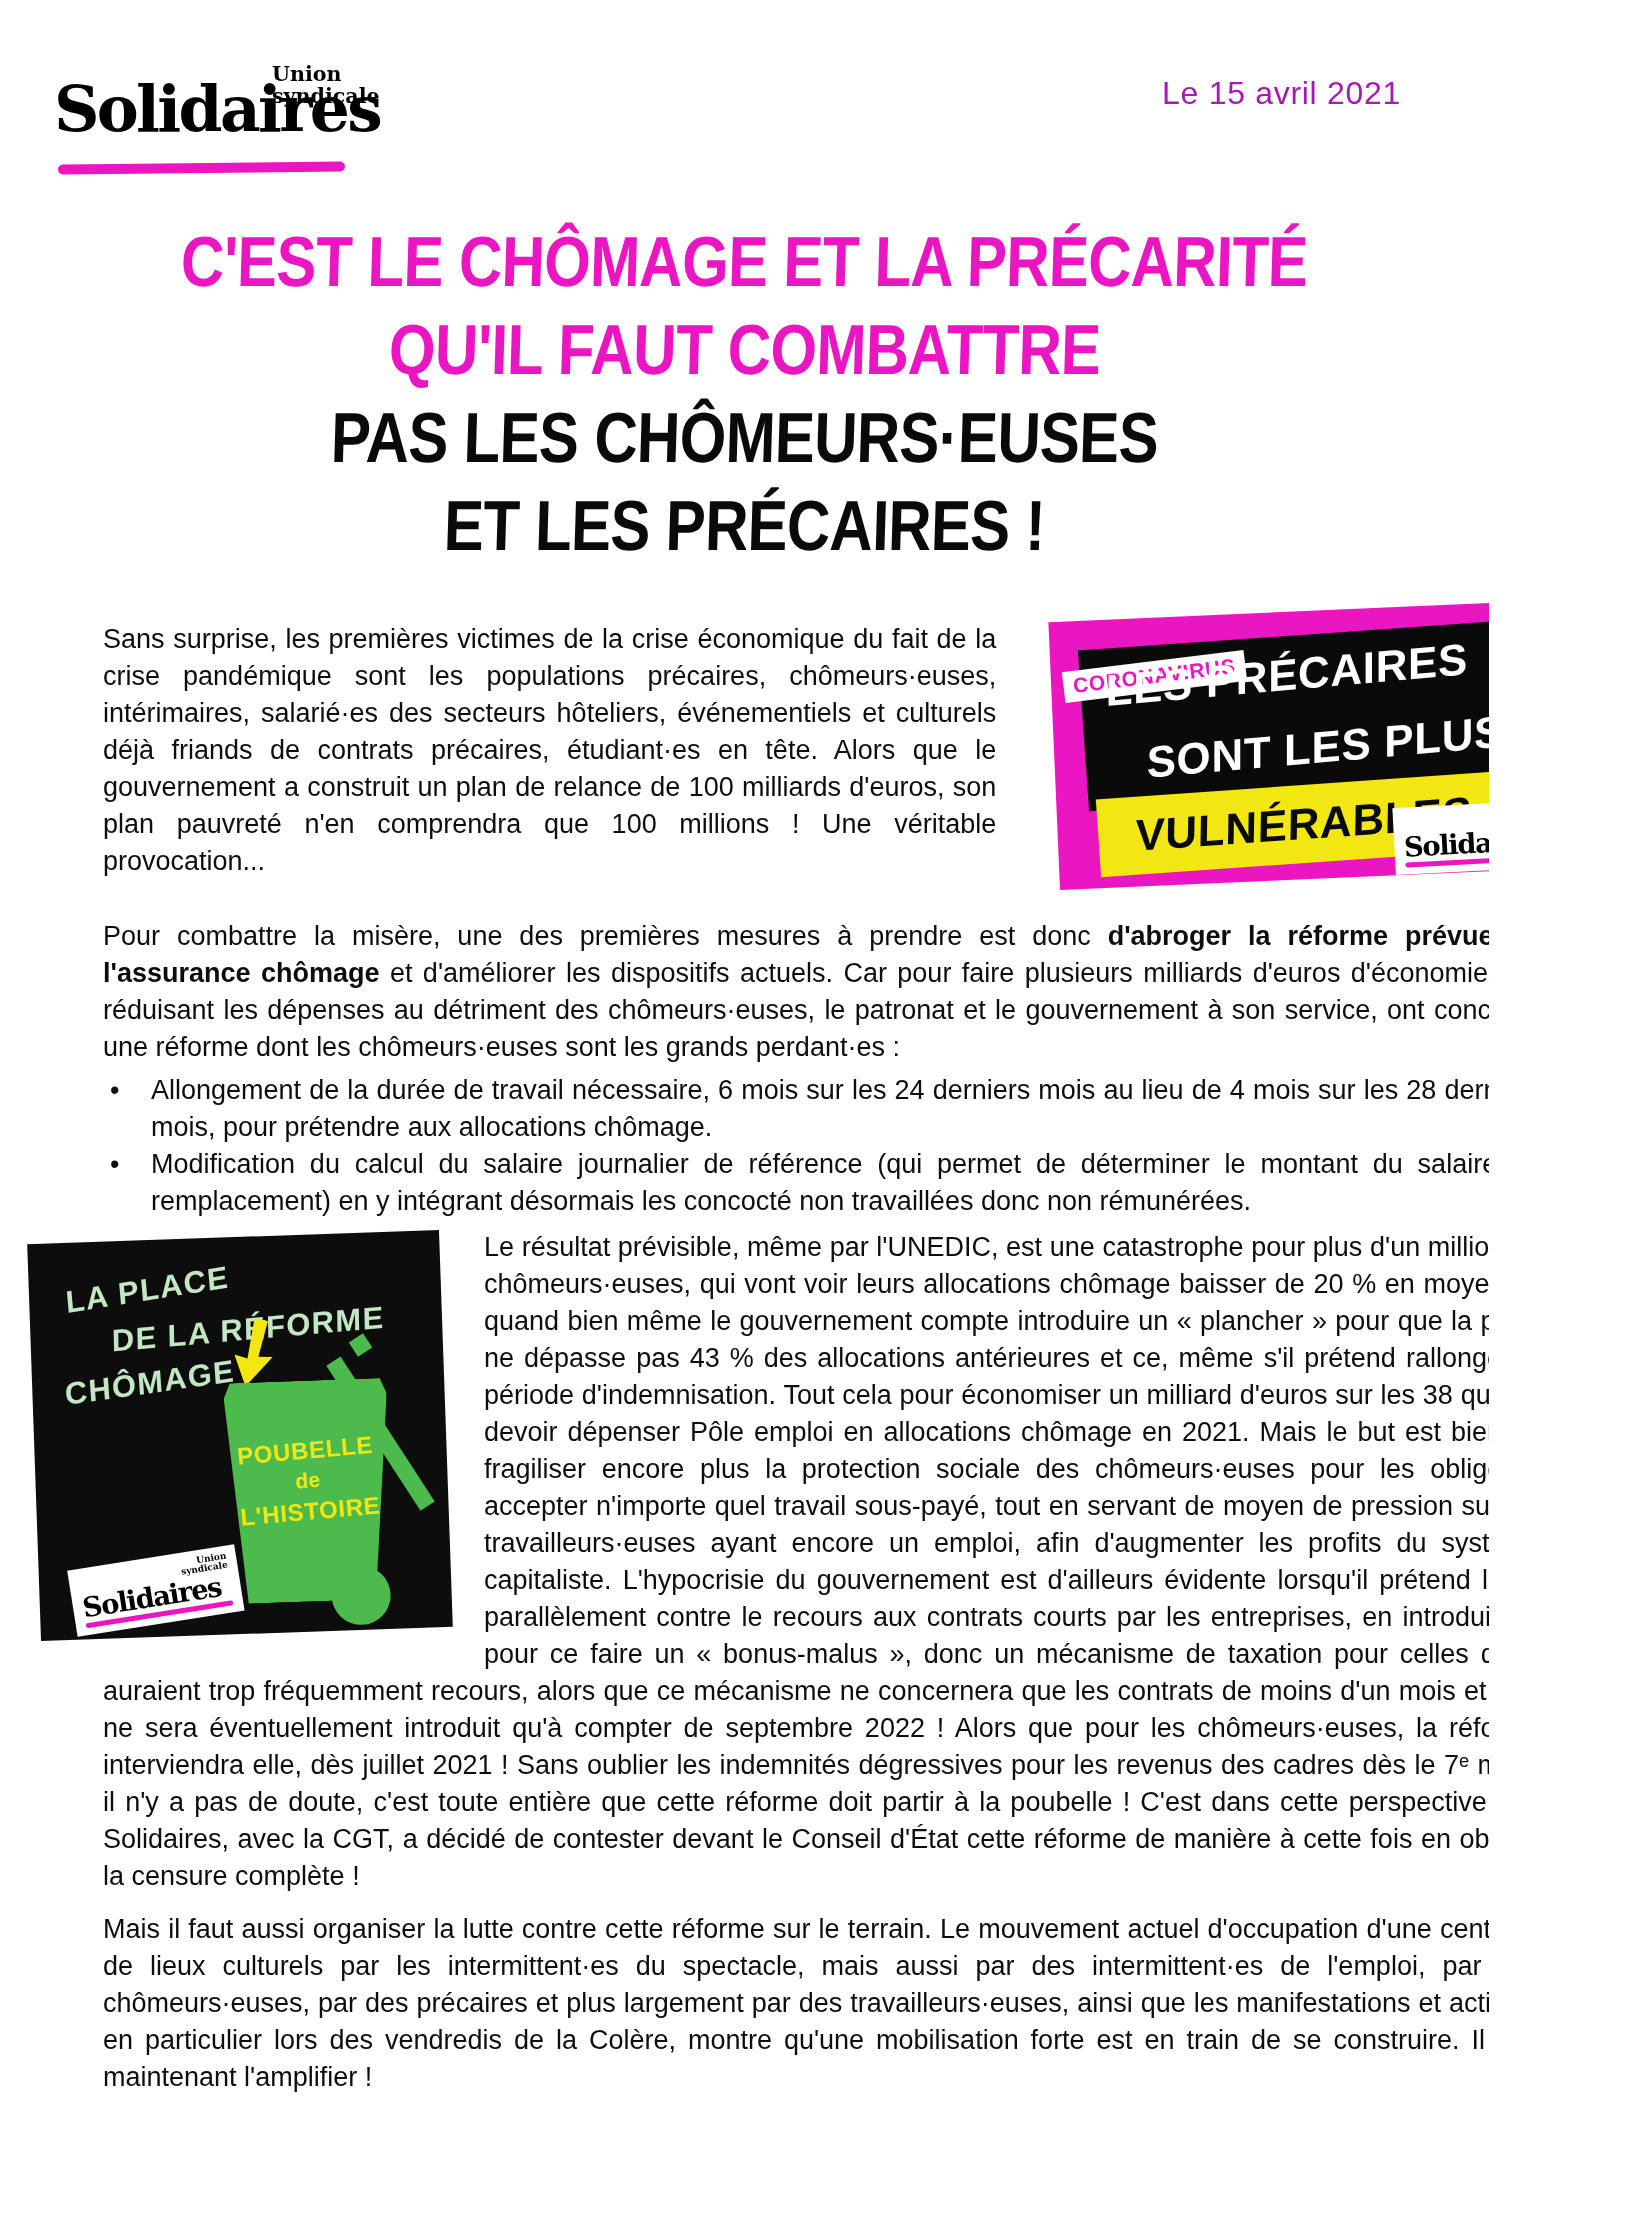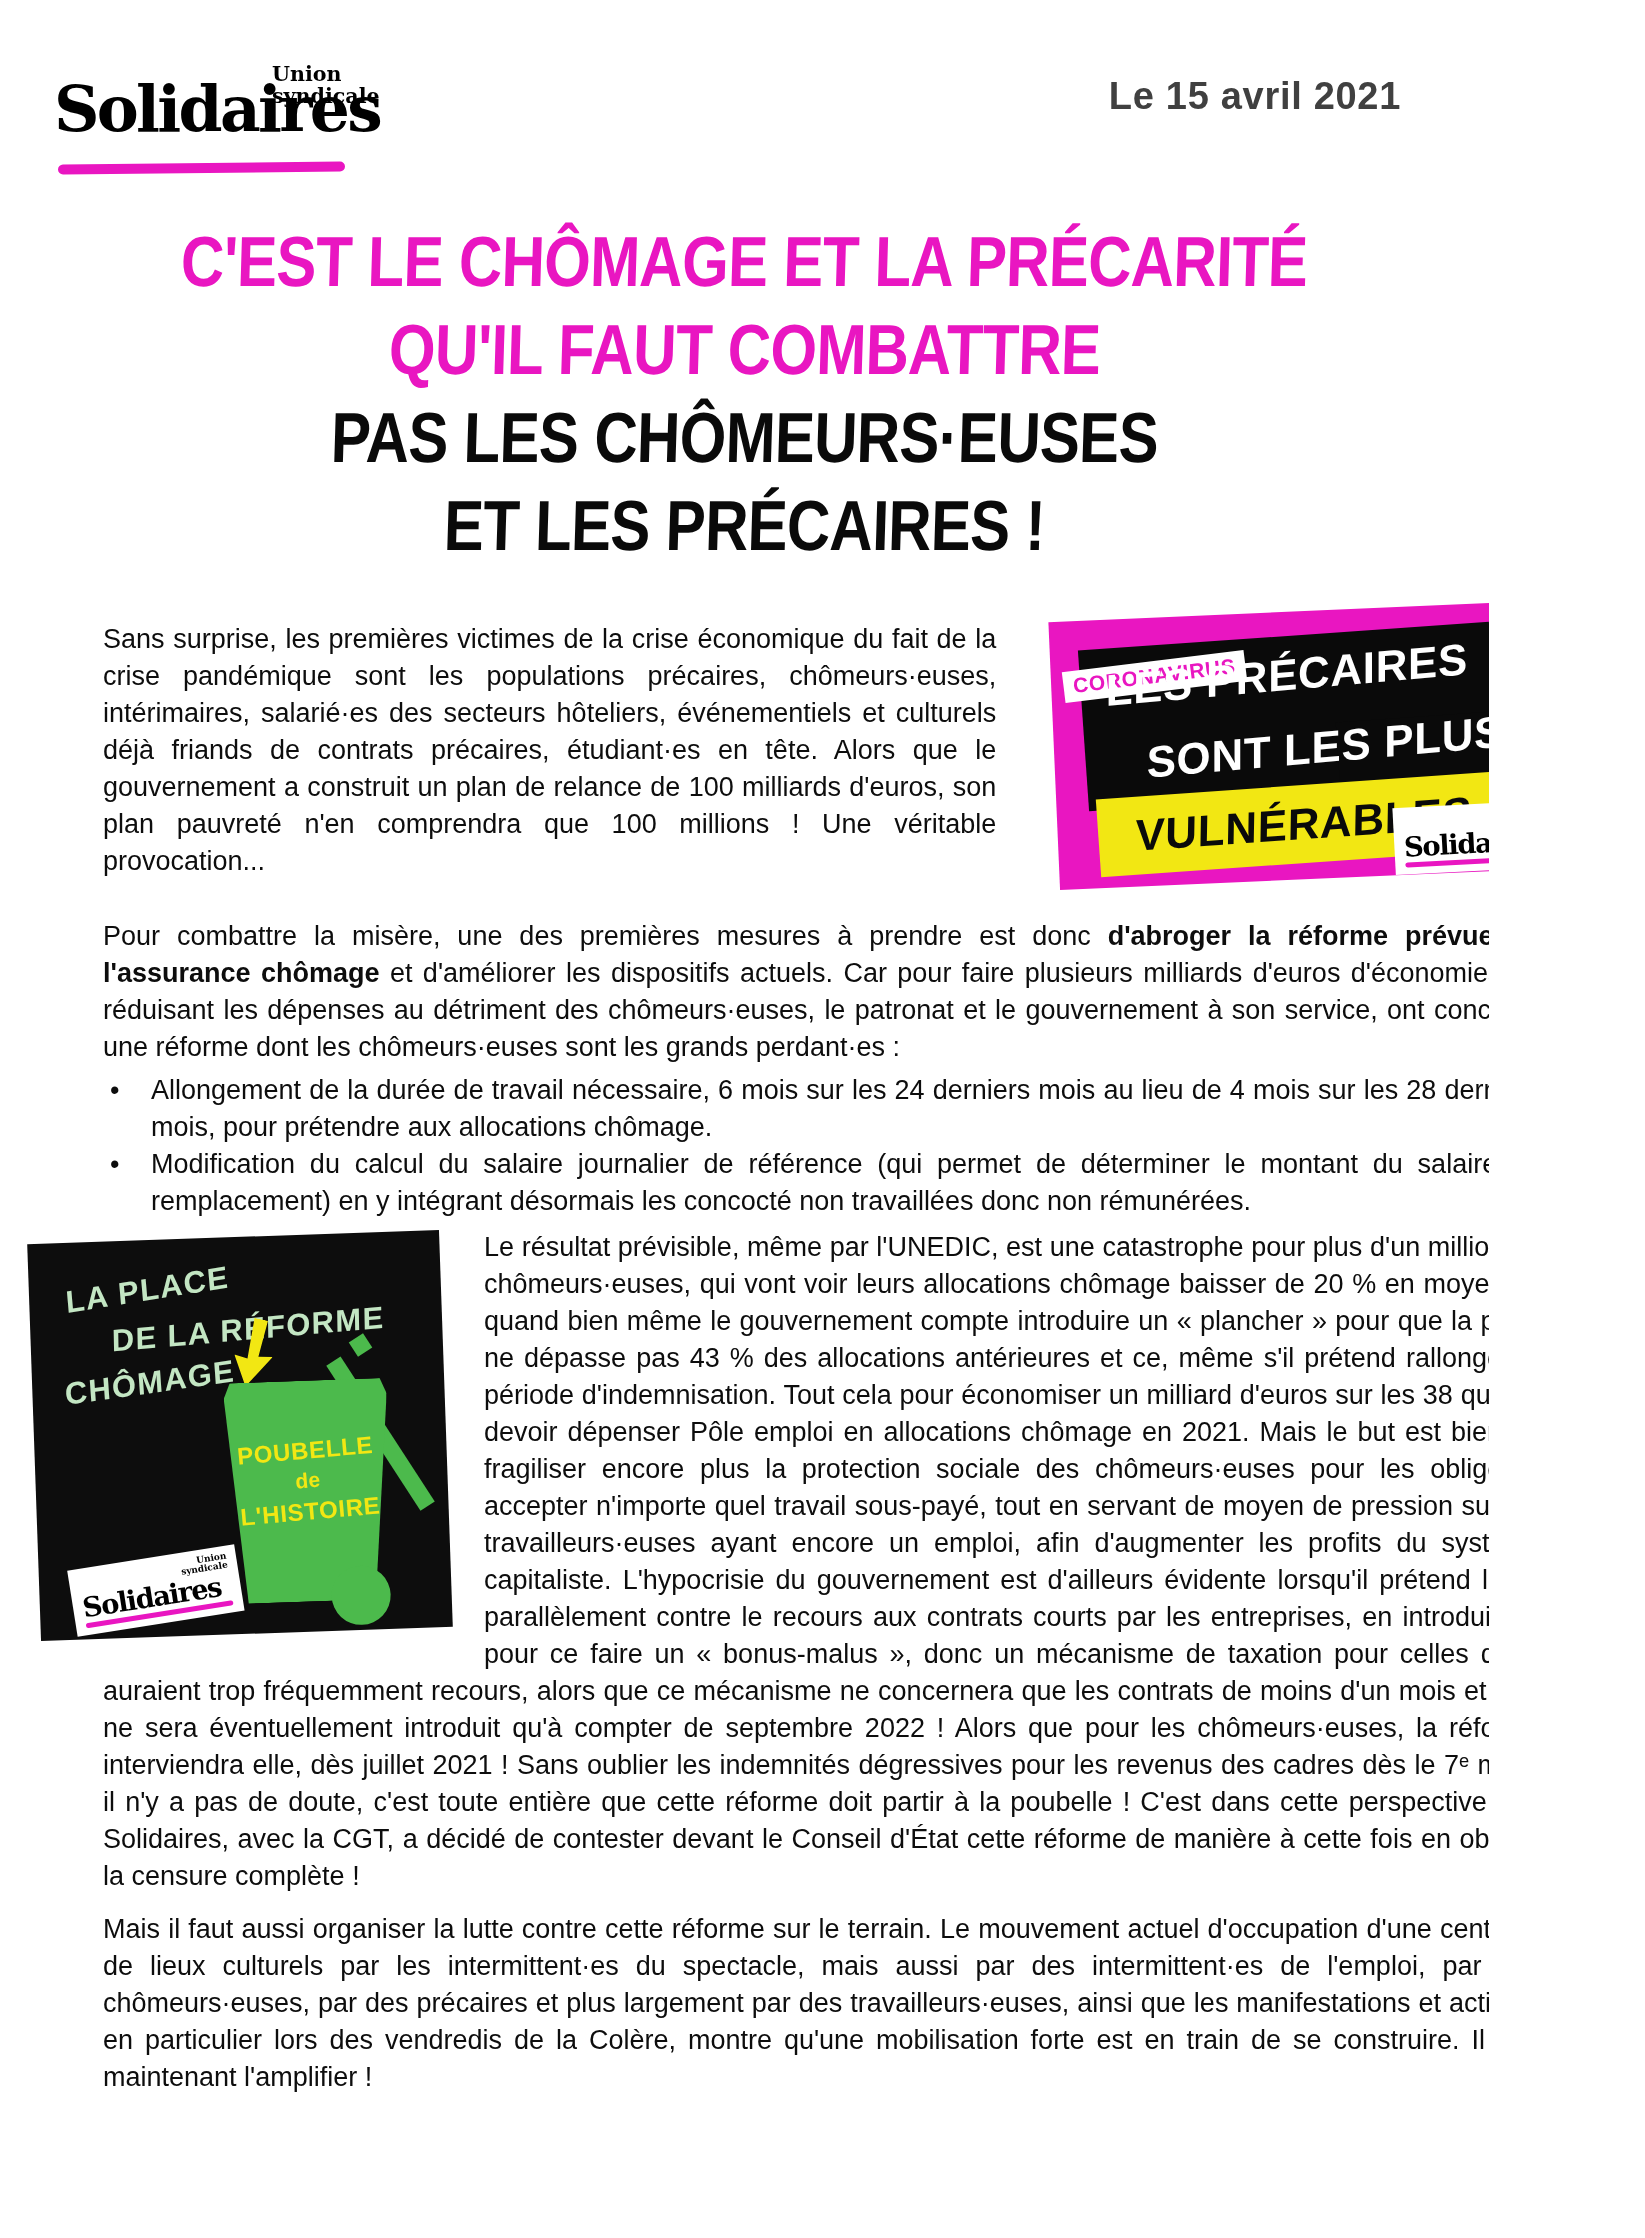--- a/index.html
+++ b/index.html
@@ -16,22 +16,22 @@
   }
   .logo-name {
     position:absolute; left:0; top:18px; font-family:"DejaVu Serif", serif;
     font-weight:bold; font-size:63px; letter-spacing:-2.7px; color:#000; line-height:1;
   }
   .logo-underline {
     position:absolute; left:4.1px; top:103px; width:287px; height:10.3px;
     background:#e916c1; border-radius:6.2px; transform:rotate(-0.6deg);
   }
   .date {
-    position:absolute; right:88px; top:75px; color:#404040;
-    font-weight:bold; font-size:38px; letter-spacing:0.7px;
+    position:absolute; right:88px; top:75px; color:#a21caf;
+    font-weight:normal; font-size:32px; letter-spacing:0.7px;
   }
 
   
   .headlines { position:absolute; left:0; top:218px; width:100%; text-align:center; }
   .hl { line-height:88px; font-weight:bold; font-size:60px; letter-spacing:-0.7px; }
   .hl > span { display:inline-block; transform:scaleY(1.18) skewX(-2deg); }
   .hl-pink  { color:#e916c1; }
   .hl-black { color:#0a0a0a; }
 
   

